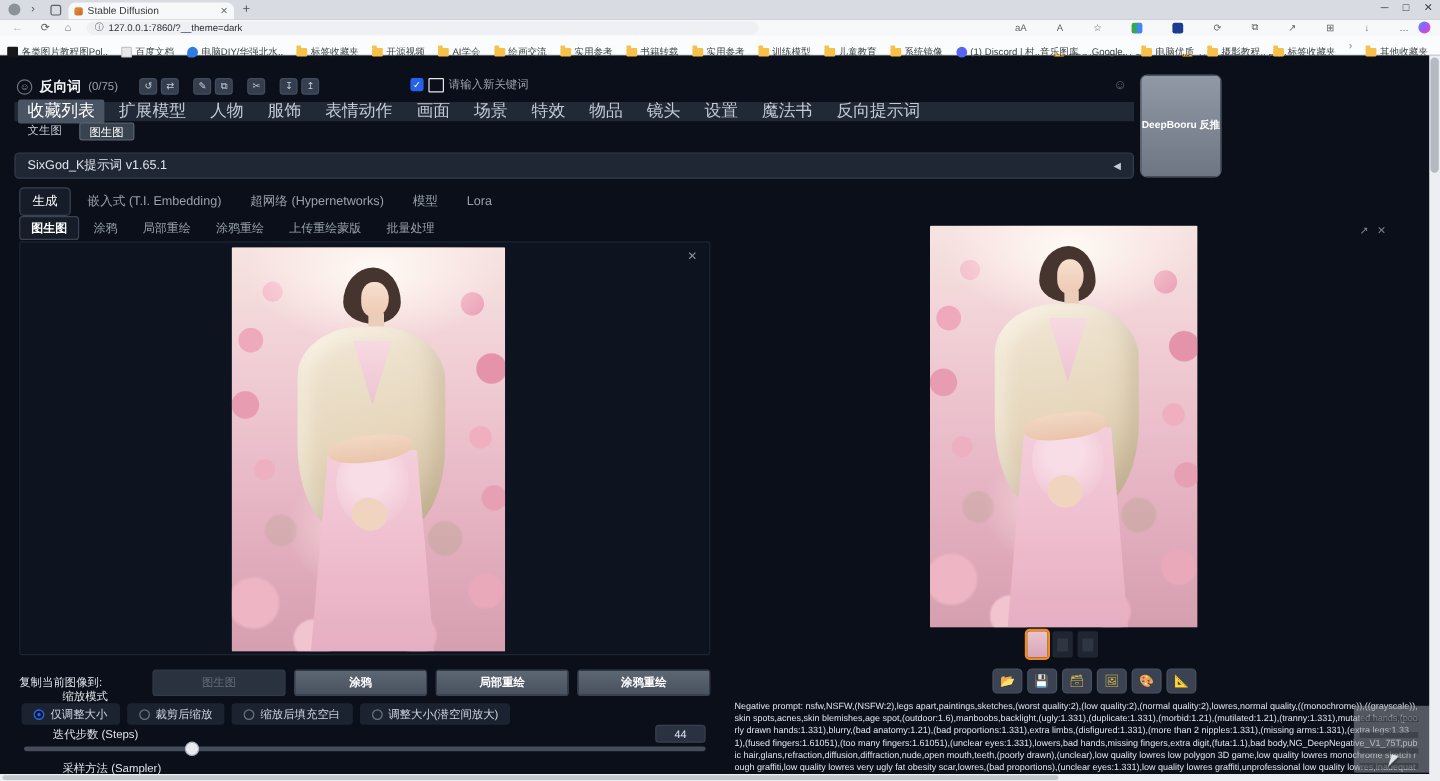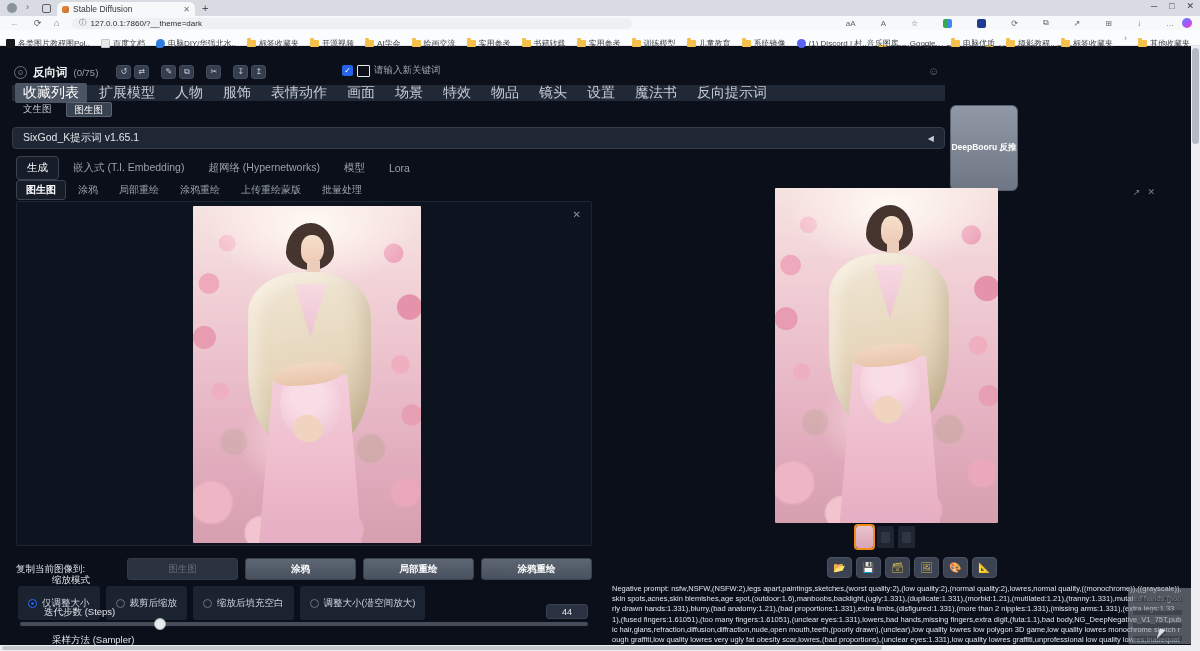--- a/index.html
+++ b/index.html
@@ -68,21 +68,21 @@
   .cat { font-size:14px; color:#c3cad4; padding:1px 8px; white-space:nowrap; }
   .cat.sel { background:#4a5462; color:#fff; border-radius:2px; }
   .mode-row { position:absolute; left:12px; top:102px; height:15px; display:flex; gap:6px; padding-left:3px; }
   .mode { font-size:9.5px; color:#c3cad4; padding:1px 8px; }
   .mode.sel { background:#39424f; border:1px solid #5a6472; border-radius:2px; color:#fff; }
 
   .accordion { position:absolute; left:12px; top:127px; width:933px; height:22px; background:#1f2734; border:1px solid #343c4a; border-radius:4px; display:flex; align-items:center; justify-content:space-between; padding:0 10px; }
   .acc-title { font-size:10.5px; color:#e2e6eb; }
   .acc-arrow { font-size:8px; color:#c3cad4; }
 
-  .deepbooru { position:absolute; left:950px; top:62px; width:68px; height:86px; border-radius:6px; background:linear-gradient(180deg,#9099a5,#6e7683); border:1px solid #59616e; color:#fff; font-size:8.5px; font-weight:bold; display:flex; align-items:center; justify-content:center; white-space:nowrap;margin-top:43px; }
+  .deepbooru { position:absolute; left:950px; top:62px; width:68px; height:86px; border-radius:6px; background:linear-gradient(180deg,#9099a5,#6e7683); border:1px solid #59616e; color:#fff; font-size:8.5px; font-weight:bold; display:flex; align-items:center; justify-content:center; white-space:nowrap; }
 
   
   .main-tabs { position:absolute; left:16px; top:156px; display:flex; align-items:center; gap:4px; }
   .mtab { font-size:10.5px; color:#98a1ad; padding:4px 10px; white-space:nowrap; }
   .mtab.sel { color:#fff; background:#161d29; border:1px solid #3b4350; border-radius:4px; }
   .i2i-tabs { position:absolute; left:16px; top:180px; display:flex; align-items:center; gap:3px; }
   .itab { font-size:10px; color:#98a1ad; padding:2px 9px; white-space:nowrap; }
   .itab.sel { color:#fff; background:#161d29; border:1px solid #3b4350; border-radius:3px; font-weight:bold; }
 
   
@@ -120,21 +120,21 @@
   .p-arm { left:35%; top:46.5%; width:31%; height:6.5%; background:linear-gradient(#f2d8c4,#e9c4ab); border-radius:45%; transform:rotate(-7deg); }
   .p-hand { left:44%; top:62%; width:13%; height:8%; background:#f0d4c0; border-radius:50%; transform:rotate(18deg); }
   .p-glow { left:20%; top:55%; width:45%; height:30%; background:radial-gradient(circle, rgba(255,236,230,.55), rgba(255,236,230,0) 70%); }
 
   
   .copy-row { position:absolute; left:16px; top:549px; width:576px; height:40px; display:flex; align-items:center; gap:7px; }
   .copy-label { width:104px; font-size:9.5px; color:#dfe3e9; }
   .gbtn { flex:1; height:22px; background:linear-gradient(180deg,#5d6673,#49515e); border:1px solid #39414e; border-radius:3px; color:#fff; font-size:9.5px; font-weight:bold; display:flex; align-items:center; justify-content:center; }
   .gbtn.off { background:#2b323f; color:#636c79; border-color:#333a47; font-weight:normal; }
   .lbl { position:absolute; font-size:9.5px; color:#dfe3e9;padding-left:32px; }
-  .radio-row { position:absolute; left:18px; top:586px; height:34px; display:flex; gap:6px; }
+  .radio-row { position:absolute; left:18px; top:586px; height:18px; display:flex; gap:6px; }
   .rpill { display:flex; align-items:center; gap:5px; background:#1c2330; border-radius:3px; padding:0 10px; font-size:9.5px; color:#cfd5dd; }
   .rdot { width:9px; height:9px; border-radius:50%; border:1px solid #6b7380; }
   .rdot.sel { border-color:#2563eb; background:#2563eb; box-shadow:inset 0 0 0 2px #101624; }
   .valbox { position:absolute; left:546px; top:604px; width:42px; height:15px; background:#2a3140; border:1px solid #39414e; border-radius:3px; color:#e5e9ee; font-size:9px; text-align:center; line-height:14px; }
   .slider-track { position:absolute; left:20px; top:622px; width:568px; height:4px; background:#454d5a; border-radius:2px; }
   .slider-thumb { position:absolute; left:134px; top:-4px; width:12px; height:12px; background:#e8eaee; border:1px solid #aeb4bd; border-radius:50%; }
 
   
   .corner-ics { position:absolute; left:1133px; top:187px; display:flex; gap:7px; font-size:9px; color:#7a828f; }
   .thumbs { position:absolute; left:856px; top:526px; display:flex; gap:4px; align-items:center; }

